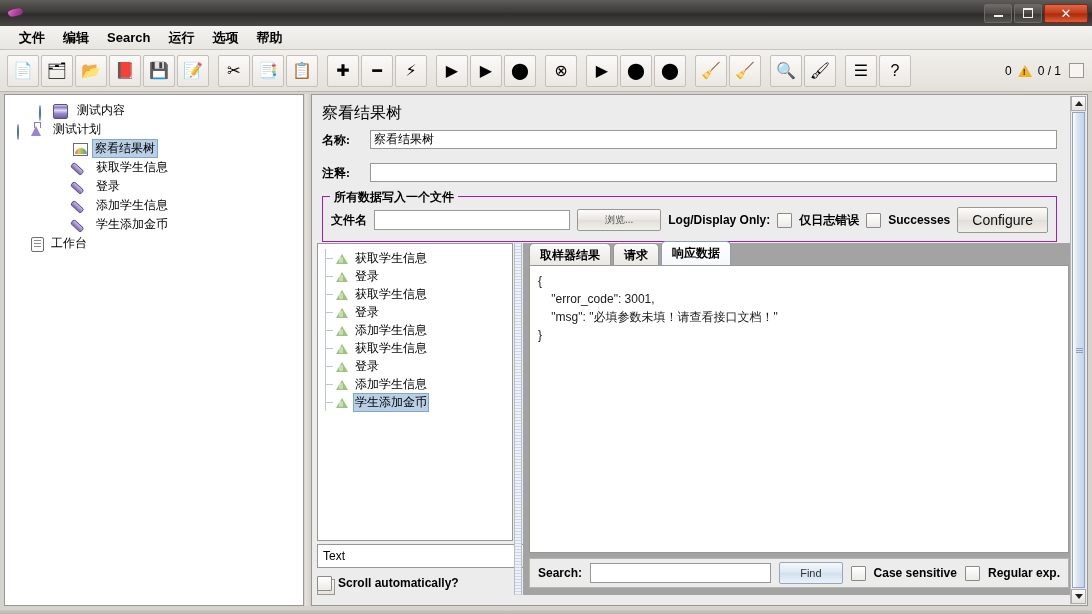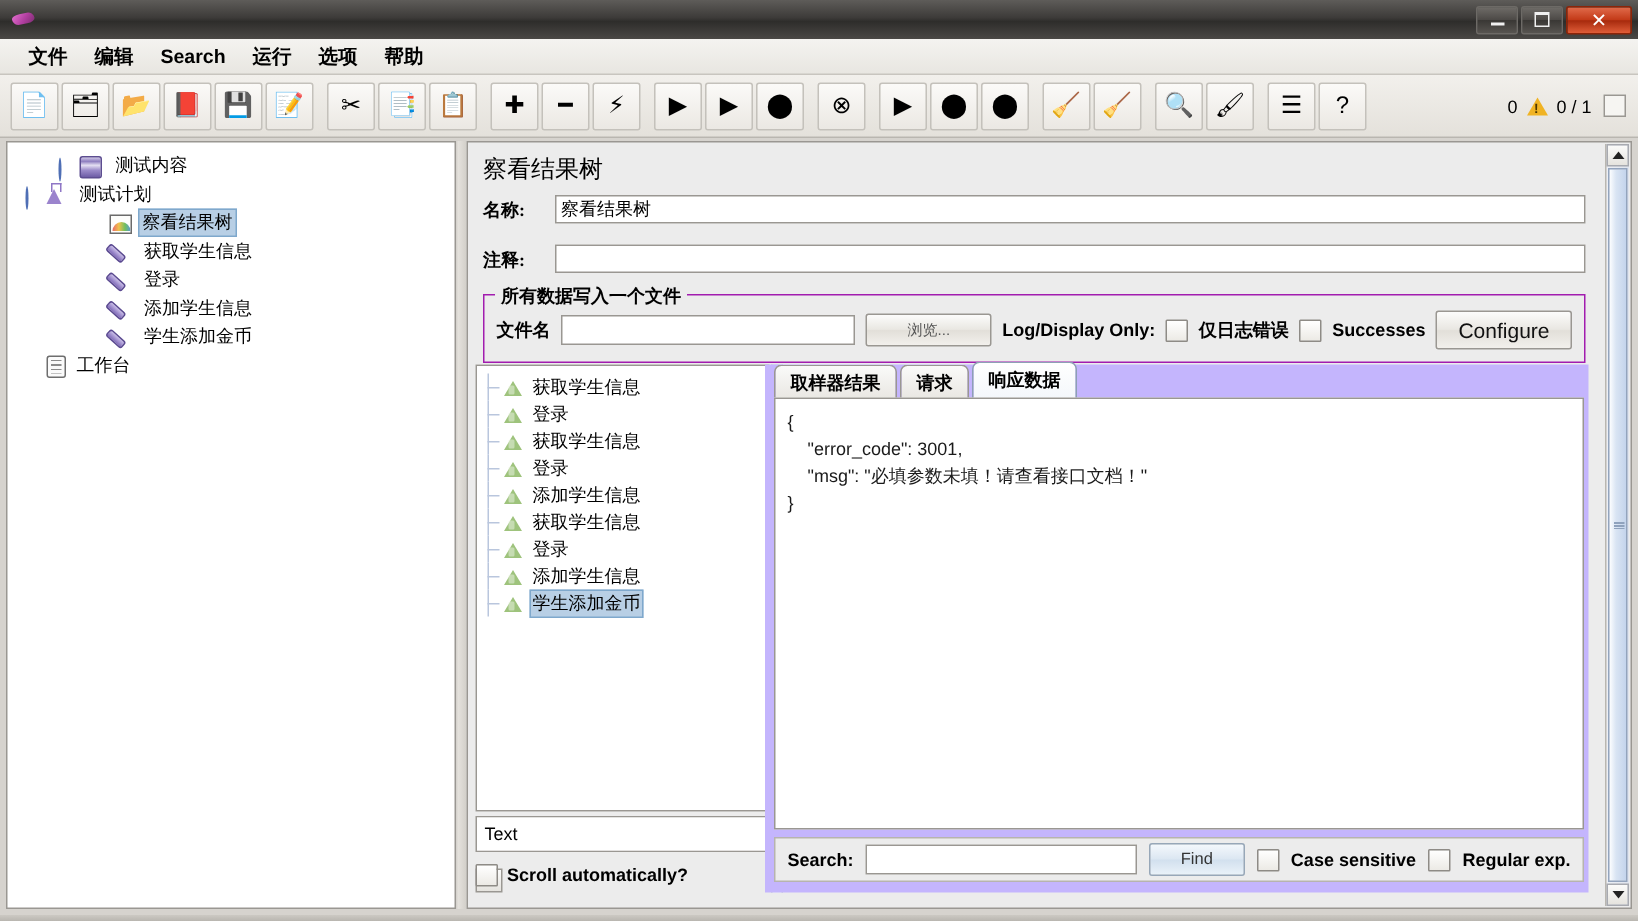--- a/index.html
+++ b/index.html
@@ -281,22 +281,22 @@
     position: absolute; left: 0; top: 330px; width: 196px; height: 20px;
     display: flex; align-items: center; gap: 6px;
   }
   .split-v2 {
     position: absolute; left: 197px; top: 0; width: 8px; height: 352px;
     background: repeating-linear-gradient(180deg,#c9d4e4 0 1px, #eef2f8 1px 3px);
     border-left: 1px solid #b5bdc9; border-right: 1px solid #b5bdc9;
     box-sizing: border-box;
   }
   .detail-pane {
-    position: absolute; left: 193px; top: 0; width: 549px; height: 352px;
-    background: #c4b5fd;
+    position: absolute; left: 206px; top: 0; width: 549px; height: 352px;
+    background: #a3a3a3;
   }
   .tabs { display: flex; align-items: flex-end; height: 23px; padding-left: 6px; }
   .tab {
     border: 1px solid #9a9792; border-bottom: none;
     border-radius: 5px 5px 0 0;
     padding: 3px 10px 3px 10px; margin-right: 2px;
     font-size: 12px; font-weight: bold; color: #000;
     background: linear-gradient(180deg,#fafaf9 0%,#e8e6e1 100%);
     position: relative; top: 1px;
   }

